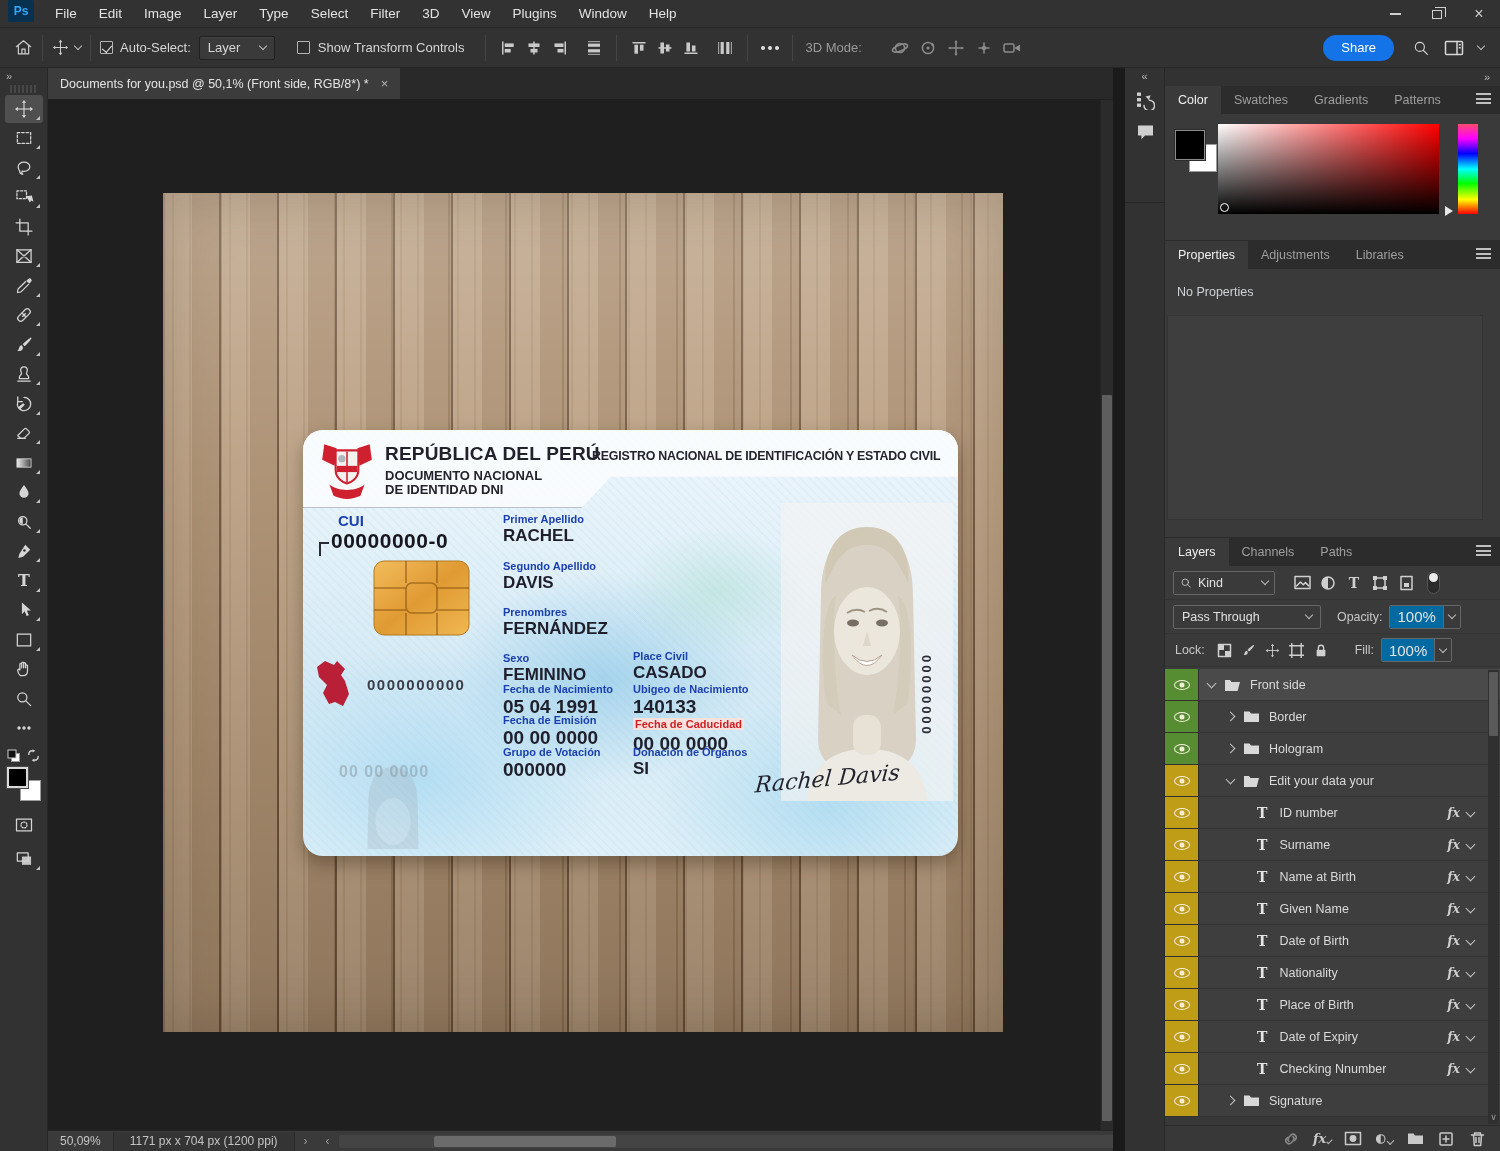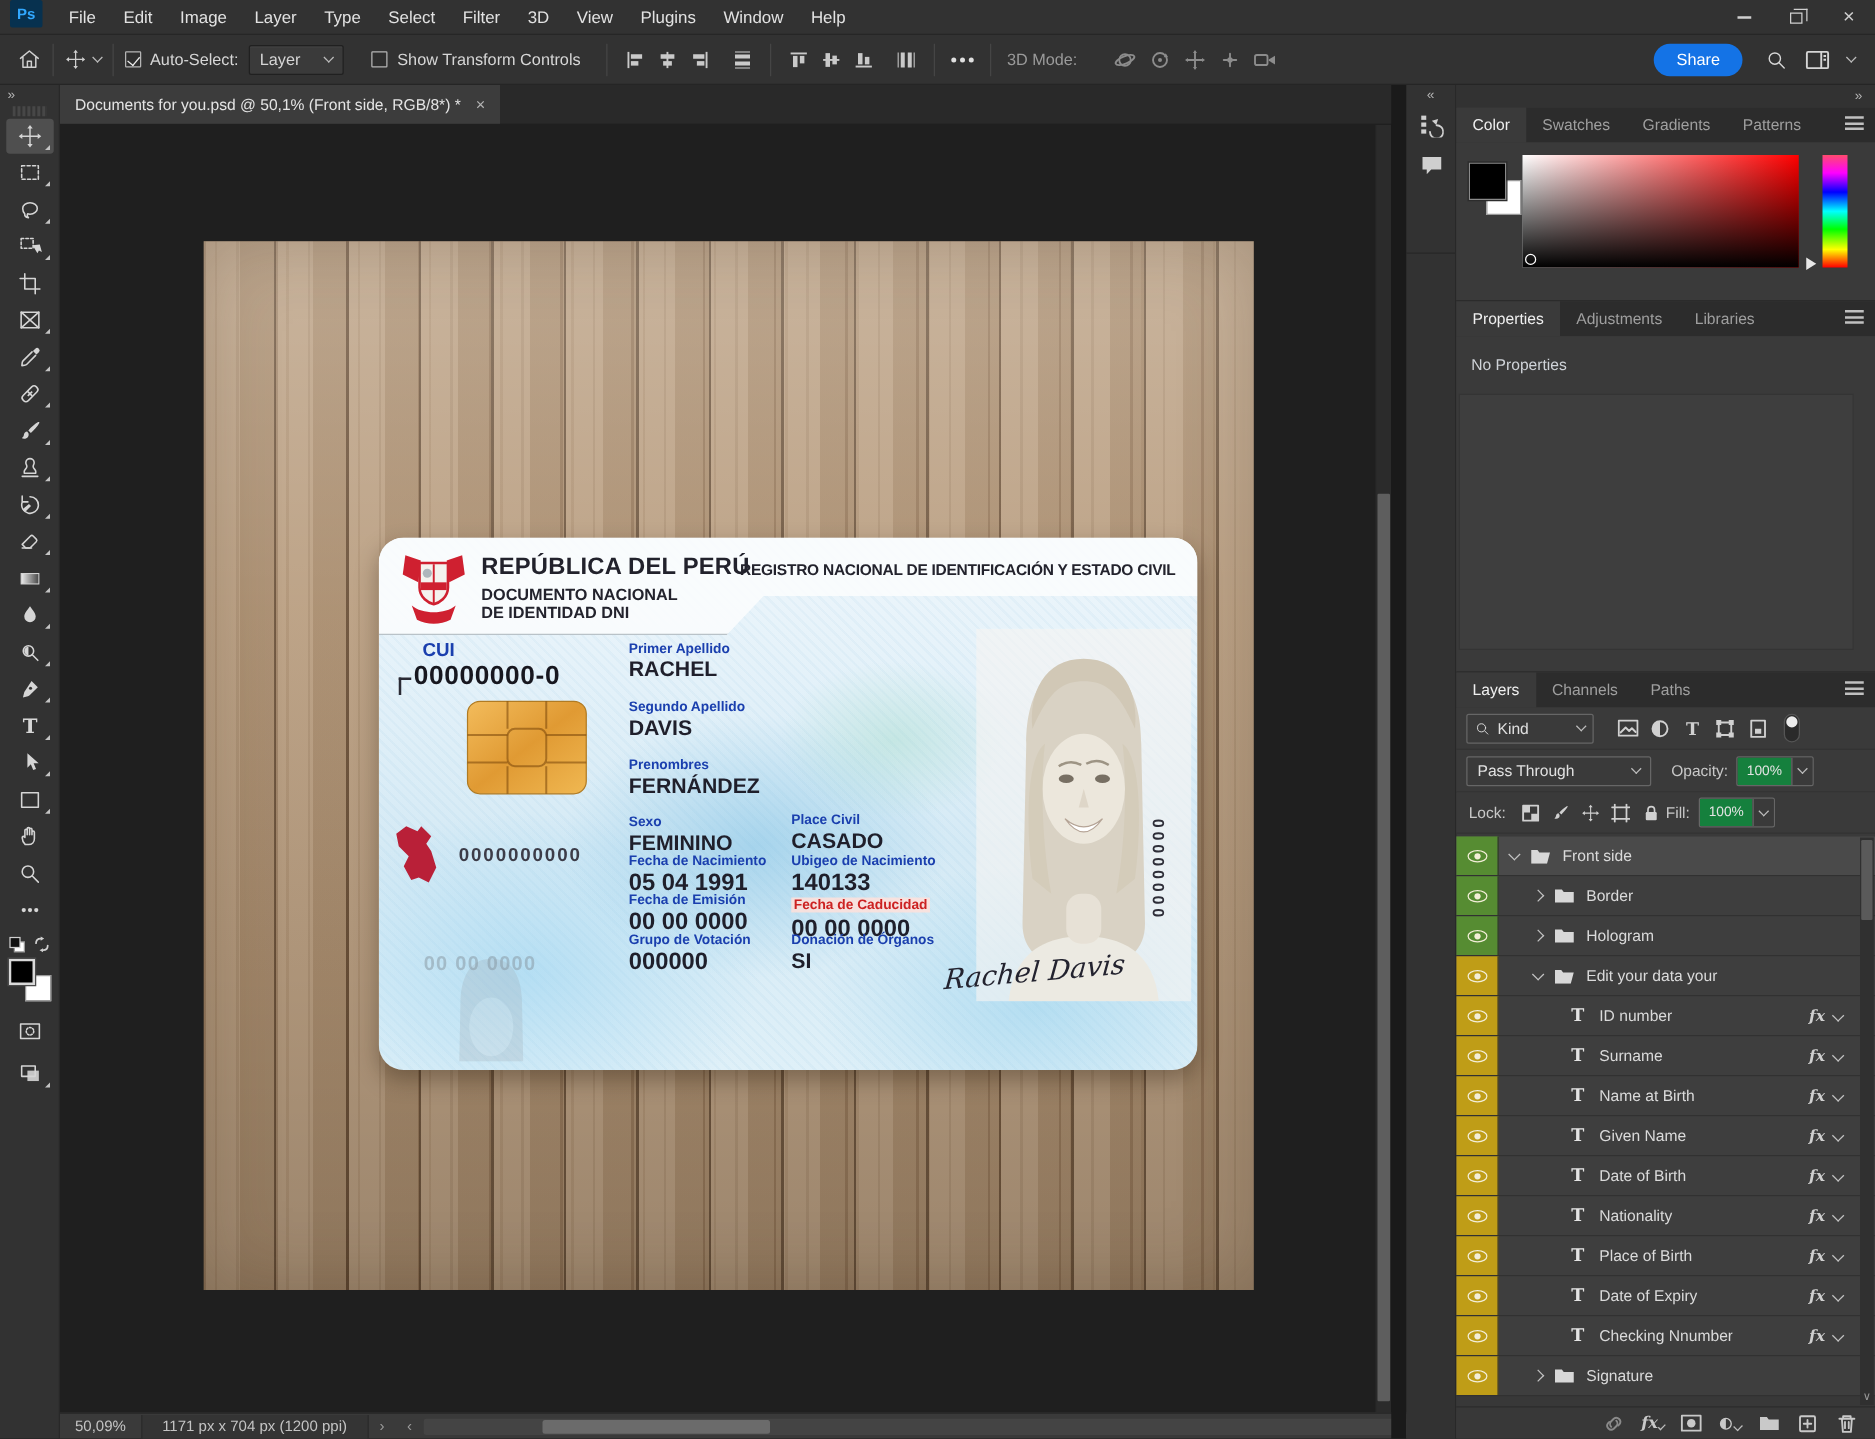--- a/index.html
+++ b/index.html
@@ -145,21 +145,21 @@
   .lrowbar{position:relative;height:34px;display:flex;align-items:center;background:#3a3a3a;border-bottom:1px solid #333}
   .kindbox{display:flex;align-items:center;gap:6px;margin-left:8px;width:102px;height:24px;background:#3a3a3a;border:1px solid #666;border-radius:2px;padding:0 6px;font-size:12.5px;color:#e0e0e0}
   .kindbox .chev{margin-left:auto}
   .filt-ic{width:26px;height:22px;display:flex;align-items:center;justify-content:center;color:#d0d0d0}
   .toggle-pill{position:relative;width:13px;height:23px;background:#2a2a2a;border-radius:7px;margin-left:8px;border:1px solid #555}
   .toggle-pill::after{content:"";position:absolute;left:1px;top:1px;width:9px;height:9px;border-radius:50%;background:#ececec}
   .blendbox{display:flex;align-items:center;margin-left:8px;width:148px;height:24px;background:#3a3a3a;border:1px solid #666;border-radius:2px;padding:0 8px;font-size:12.5px;color:#e0e0e0}
   .blendbox .chev{margin-left:auto}
   .plabel{font-size:12.4px;color:#c8c8c8}
   .valbox{display:flex;align-items:center;height:24px;border:1px solid #666;border-radius:2px;overflow:hidden}
-  .valbox .v{padding:0 7px;font-size:11px;color:#e4e4e4;background:#15803d;height:100%;display:flex;align-items:center}
+  .valbox .v{padding:0 7px;font-size:15px;color:#e4e4e4;background:#0369a1;height:100%;display:flex;align-items:center}
   .valbox .c{width:17px;height:100%;display:flex;align-items:center;justify-content:center;background:#3a3a3a;border-left:1px solid #666}
   .lockico{width:24px;height:20px;display:flex;align-items:center;justify-content:center;color:#d0d0d0}
   #llist{position:absolute;left:0;top:131px;right:0;bottom:26px;overflow:hidden;background:#383838}
   .lrow{display:flex;align-items:stretch;height:32px;border-bottom:1px solid #313131;background:#3e3e3e;position:relative}
   .lrow.sel{background:#4a4a4a}
   .eyec{width:34px;flex:0 0 34px;display:flex;align-items:center;justify-content:center;border-right:1px solid #2e2e2e}
   .eyec.g{background:#568c32}
   .eyec.y{background:#bf9d17}
   .eye{width:16px;height:10px;border:1.5px solid #f3eed8;border-radius:50%;position:relative}
   .eye::after{content:"";position:absolute;left:50%;top:50%;transform:translate(-50%,-50%);width:5px;height:5px;border-radius:50%;background:#f3eed8}
@@ -855,21 +855,21 @@
               <rect class="si" x="3" y="3" width="10" height="10"></rect>
               <path class="si" d="M3 .5v2M13 .5v2M3 13.5v2M13 13.5v2M.5 3h2M.5 13h2M13.5 3h2M13.5 13h2"></path>
             </svg>
           </span>
         <span class="lockico">
             <svg width="14" height="15" viewBox="0 0 16 16">
               <rect class="fi" x="3" y="7" width="10" height="7.5" rx="1"></rect>
               <path class="si" d="M5 7V5a3 3 0 016 0v2"></path>
             </svg>
           </span>
-        <span class="plabel" style="">Fill:</span>
+        <span class="plabel" style="margin-left:22px">Fill:</span>
         <span class="valbox" style="margin-left:7px">
           <span class="v">100%</span>
           <span class="c">
               <i class="chev"></i>
             </span>
         </span>
       </div>
 
       <div id="llist">
         <div class="lrow sel">

